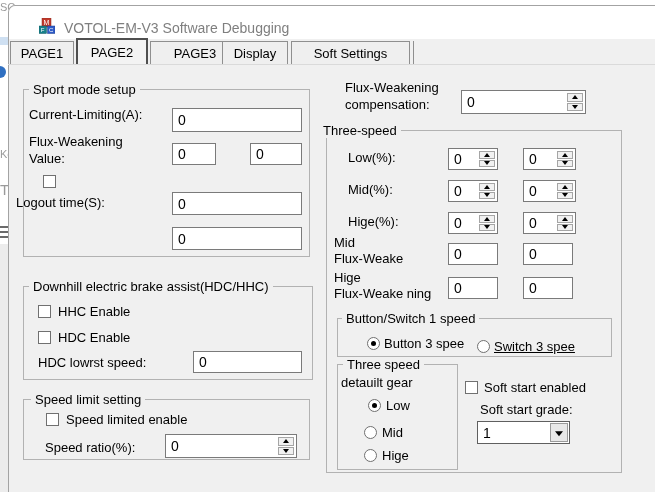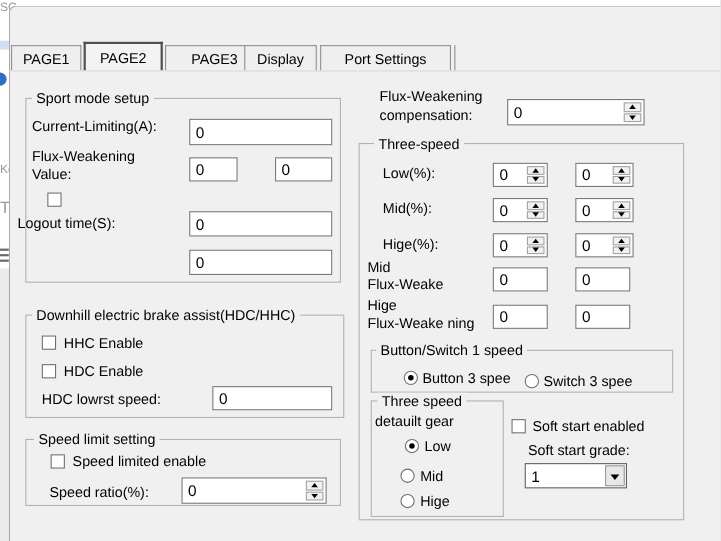--- a/index.html
+++ b/index.html
@@ -56,26 +56,37 @@
     <span class="bg-frag" style="left:0;top:181px;font-size:15px;">T</span>
     <span id="bg-band"></span>
     <span id="bg-dot"></span>
     <span class="bg-grip" style="top:226px;"></span>
     <span class="bg-grip" style="top:231px;"></span>
     <span class="bg-grip" style="top:236px;"></span>
     <span id="bg-lower"></span>
   </div>
 
   <div id="win"></div>
+  <div id="titlebar">
+    <svg id="app-icon" width="16" height="16" viewBox="0 0 16 16">
+      <rect x="3" y="0" width="9" height="9" fill="#c0392b" stroke="#8c2d22" stroke-width="0.5"></rect>
+      <text x="7.5" y="7.4" font-size="7" fill="#ffffff" text-anchor="middle">M</text>
+      <rect x="0" y="8" width="7.5" height="7.5" fill="#17808a" stroke="#0e5a61" stroke-width="0.5"></rect>
+      <text x="3.7" y="14.3" font-size="6" fill="#ffffff" text-anchor="middle">F</text>
+      <rect x="8.5" y="8" width="7.5" height="7.5" fill="#2e5bc7" stroke="#1f3f8e" stroke-width="0.5"></rect>
+      <text x="12.2" y="14.3" font-size="6" fill="#ffffff" text-anchor="middle">C</text>
+    </svg>
+    <span id="title-text">VOTOL-EM-V3 Software Debugging</span>
+  </div>
 
   <div class="tab" style="left:10px;width:64px;">PAGE1</div>
   <div class="tab active" style="left:76px;width:72px;">PAGE2</div>
   <div class="tab" style="left:150px;width:90px;">PAGE3</div>
   <div class="tab" style="left:222px;width:66px;">Display</div>
-  <div class="tab" style="left:291px;width:119px;">Port Settings</div>
+  <div class="tab" style="left:291px;width:119px;">Soft Settings</div>
   <div id="tab-divider"></div>
   <div id="tab-underline"></div>
 
   <div class="group" style="left:23px;top:89px;width:287px;height:168px;"></div>
   <span class="glabel" style="left:29px;top:82px;">Sport mode setup</span>
 
   <span class="lbl" style="left:29px;top:107px;">Current-Limiting(A):</span>
   <div class="tb" style="left:172px;top:108px;width:130px;height:24px;">
     <span class="val">0</span>
   </div>
@@ -133,21 +144,21 @@
   <span class="lbl" style="left:345px;top:97px;">compensation:</span>
   <div class="tb" style="left:461px;top:90px;width:125px;height:24px;">
     <span class="val">0</span>
     <span class="ud">
         <i class="up"></i>
         <i class="dn"></i>
       </span>
   </div>
 
   <div class="group" style="left:326px;top:130px;width:296px;height:343px;"></div>
-  <span class="glabel" style="left:340px;top:123px;">Three-speed</span>
+  <span class="glabel" style="left:319px;top:123px;">Three-speed</span>
 
   <span class="lbl" style="left:348px;top:150px;">Low(%):</span>
   <div class="tb" style="left:448px;top:148px;width:50px;height:22px;">
     <span class="val">0</span>
     <span class="ud">
         <i class="up"></i>
         <i class="dn"></i>
       </span>
   </div>
   <div class="tb" style="left:523px;top:148px;width:53px;height:22px;">
@@ -206,21 +217,21 @@
   </div>
   <div class="tb" style="left:523px;top:277px;width:50px;height:22px;">
     <span class="val">0</span>
   </div>
 
   <div class="group" style="left:337px;top:318px;width:275px;height:39px;"></div>
   <span class="glabel" style="left:342px;top:311px;">Button/Switch 1 speed</span>
   <span class="radio sel" style="left:367px;top:337px;"></span>
   <span class="lbl" style="left:384px;top:336px;">Button 3 spee</span>
   <span class="radio" style="left:477px;top:340px;"></span>
-  <span class="lbl" style="left:494px;top:339px;">Switch 3 spee</span>
+  <span class="lbl" style="left:494px;top:339px;text-decoration:underline;">Switch 3 spee</span>
 
   <div class="group" style="left:337px;top:364px;width:121px;height:106px;"></div>
   <span class="glabel" style="left:343px;top:357px;">Three speed</span>
   <span class="lbl" style="left:341px;top:375px;">detauilt gear</span>
   <span class="radio sel" style="left:368px;top:399px;"></span>
   <span class="lbl" style="left:386px;top:398px;">Low</span>
   <span class="radio" style="left:364px;top:426px;"></span>
   <span class="lbl" style="left:382px;top:425px;">Mid</span>
   <span class="radio" style="left:364px;top:449px;"></span>
   <span class="lbl" style="left:382px;top:448px;">Hige</span>

